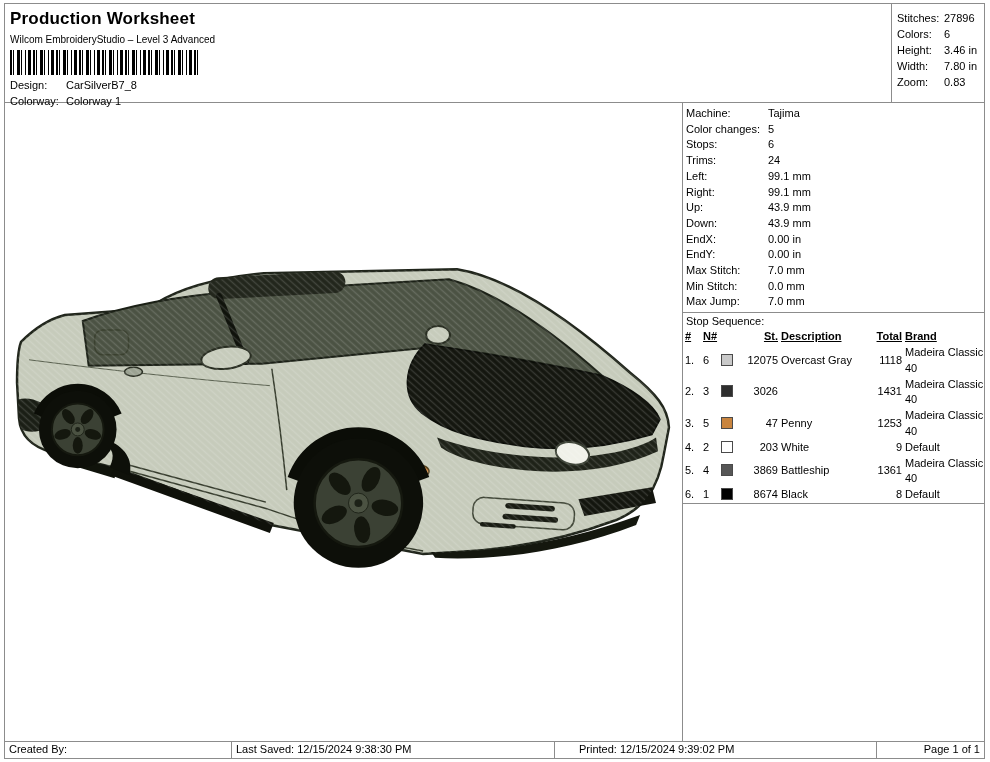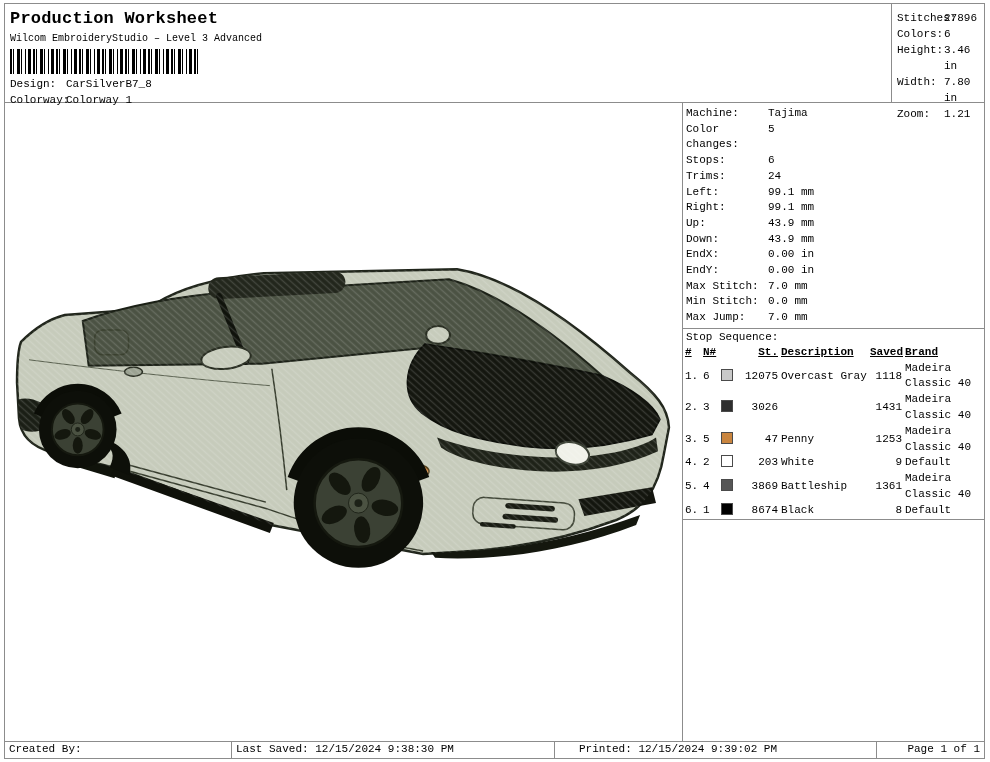--- a/index.html
+++ b/index.html
@@ -1,19 +1,19 @@
 <!DOCTYPE html>
 <html style="--c-body: #c6cbbb; --c-hood: #14160f; --c-glass: #4b5243; --c-wheel: #3b4134; --c-tire: #0d0f09; --c-marker: #cd8843; --c-headlight: #f0f1e9;"><head>
 <meta charset="utf-8">
 <style>
   * { margin:0; padding:0; box-sizing:border-box; }
   html,body { background:#fff; }
   .page {
     position:relative; width:990px; height:762px; background:#ffffff;
-    font-family:Liberation Mono, monospace; color:#000; overflow:hidden;
+    font-family:Liberation Sans, sans-serif; color:#000; overflow:hidden;
   }
   .sheet {
     position:absolute; left:4px; top:3px; width:981px; height:756px;
     border:1px solid #8c8c8c; background:#fff;
   }
   
   .header { position:absolute; left:0; top:0; width:100%; height:99px; border-bottom:1px solid #8c8c8c; }
   .header-left { position:absolute; left:0; top:0; right:94px; bottom:0; padding:5px 0 0 5px; }
   .title { font-size:17px; font-weight:bold; letter-spacing:0.2px; }
   .subtitle { font-size:10px; margin-top:5px; }
@@ -100,21 +100,21 @@
             <span>3.46 in</span>
           </div>
 
           <div class="stat-row">
             <span>Width:</span>
             <span>7.80 in</span>
           </div>
 
           <div class="stat-row">
             <span>Zoom:</span>
-            <span>1.21</span>
+            <span>0.83</span>
           </div>
         </div>
     </div>
 
     <div class="main">
 
       <div class="canvas">
         <svg viewBox="0 0 676 641" preserveAspectRatio="xMidYMid meet">
           <defs>
             <pattern id="hatch" width="5" height="5" patternUnits="userSpaceOnUse" patternTransform="rotate(-48)">
@@ -288,21 +288,21 @@
 
             </div>
           <div class="stop-title">Stop Sequence:</div>
           <div class="stop-table">
             <div class="t-head">
               <span>#</span>
               <span>N#</span>
               <span></span>
               <span class="col-r">St.</span>
               <span>Description</span>
-              <span class="col-r">Saved</span>
+              <span class="col-r">Total</span>
               <span>Brand</span>
             </div>
             <div>
 
                 <div class="t-row">
                   <span>1.</span>
                   <span>6</span>
                   <span><span class="swatch" style="background-color: rgb(201, 201, 201);"></span></span>
                   <span class="col-r">12075</span>
                   <span>Overcast Gray</span>

